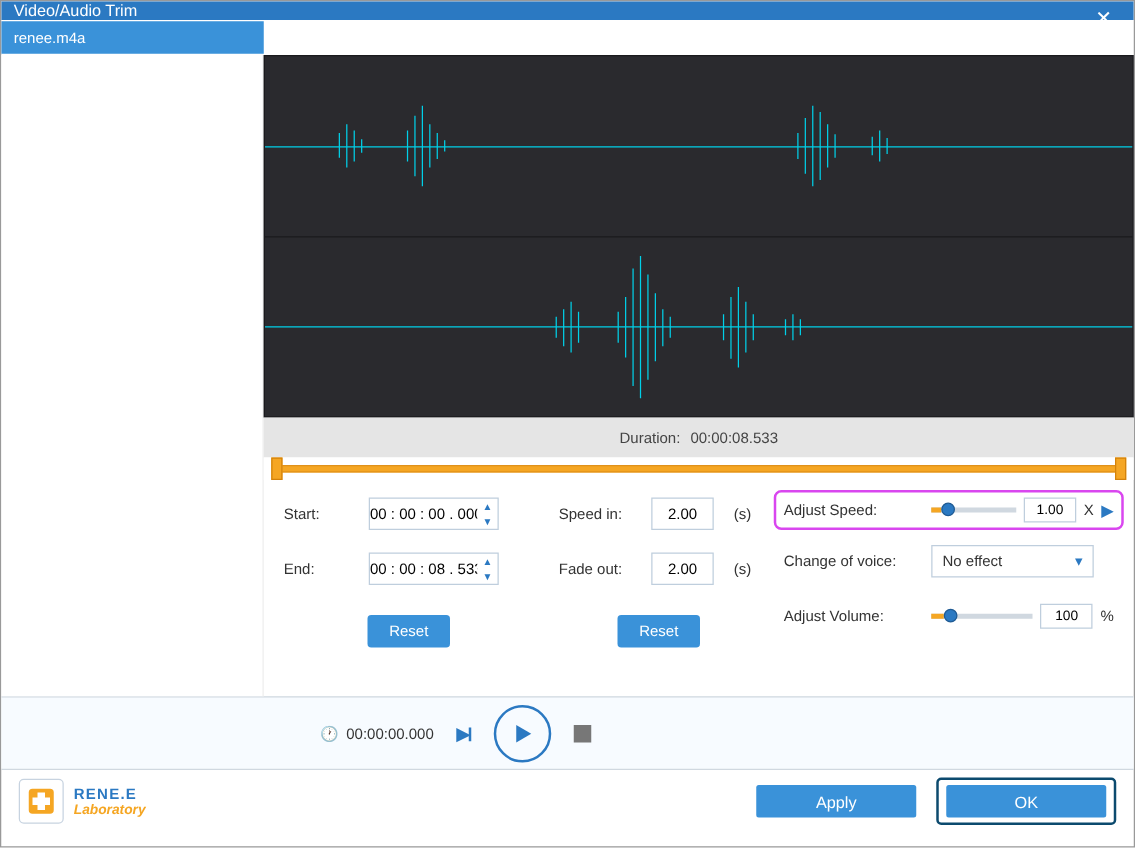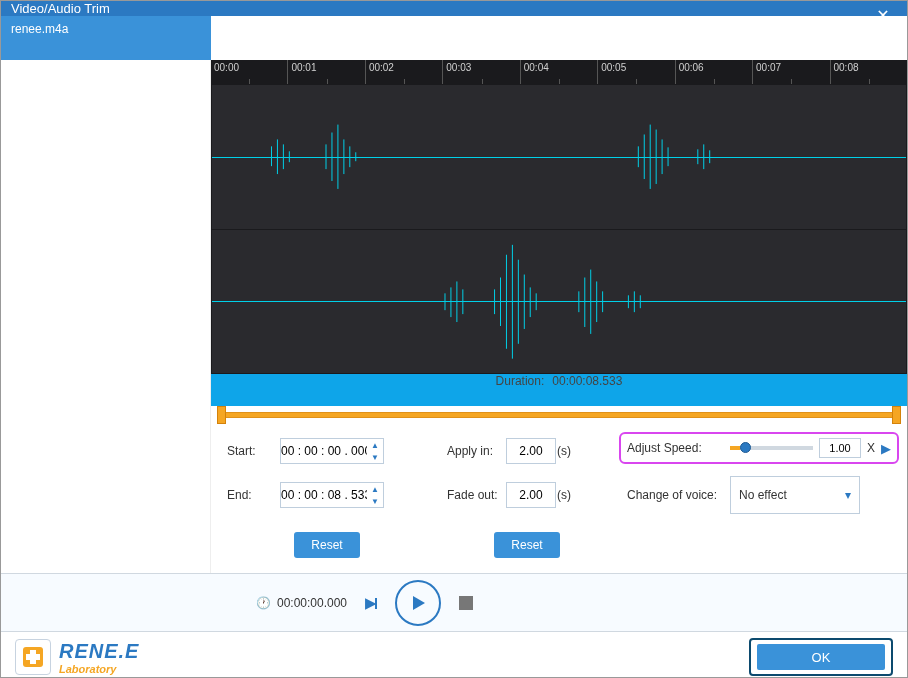--- a/index.html
+++ b/index.html
@@ -1,81 +1,81 @@
 <!DOCTYPE html>
 <html><head>
 <meta charset="utf-8">
 <style>
 * { box-sizing: border-box; margin: 0; padding: 0; font-family: "Segoe UI", Tahoma, sans-serif; }
 body { background: #fff; width: 908px; height: 678px; overflow: hidden; border: 1px solid #999; }
 .titlebar { height: 15px; background: #2b79c2; color: #fff; display: flex; align-items: flex-start; padding: 0 10px; font-size: 13px; }
 .titlebar .title { flex: 1; }
 .titlebar .close { width: 28px; height: 28px; display: flex; align-items: center; justify-content: center; cursor: pointer; font-size: 16px; }
-.filebar { height: 44px; display: flex; }
+.filebar { height: 28px; display: flex; align-items: center; }
 .filebar .filetab { width: 210px; background: #3a92d9; color: #fff; font-size: 12px; padding: 6px 10px; }
 .filebar .right { flex: 1; background: #fff; }
 .main { display: flex; height: 513px; }
 .sidebar { width: 210px; background: #fff; border-right: 1px solid #eee; }
 .workarea { flex: 1; display: flex; flex-direction: column; }
 
 .ruler { height: 24px; background: #1a1a1d; display: flex; color: #d0d0d0; font-size: 10px; position: relative; }
 .ruler .tick { flex: 1; border-left: 1px solid #555; padding-left: 3px; padding-top: 2px; position: relative; }
 .ruler .tick:first-child { border-left: none; }
 .ruler .tick:after { content:""; position:absolute; bottom:0; left:50%; width:1px; height:5px; background:#555; }
 
 .waveblock { height: 290px; background: #2a2a2e; display: flex; flex-direction: column; border: 1px solid #1a1a1d; }
 .waveblock .channel { flex: 1; position: relative; border-bottom: 1px solid #1a1a1d; overflow: hidden; }
 .waveblock .channel:last-child { border-bottom: none; }
 .mid { position: absolute; left: 0; right: 0; top: 50%; height: 1px; background: #00d0e8; }
 .wave svg { position:absolute; left:0; top:0; width:100%; height:100%; }
 
-.durationbar { height: 32px; display:flex; justify-content:center; font-size:12px; gap:8px; color:#444; background:#0ea5e9; }
+.durationbar { height: 32px; display:flex; align-items:center; justify-content:center; font-size:12px; gap:8px; color:#444; background:#e5e5e5; }
 
 .trimbar { height: 18px; position: relative; background:#fff; padding:0 6px; }
 .trimbar .track { position:absolute; left:10px; right:10px; top:6px; height:6px; background:#f5a623; border:1px solid #e0911a; }
 .trimbar .handle { position:absolute; top:0; width:9px; height:18px; background:#f5a623; border:1px solid #d4820a; }
 
 .controls { flex:1; padding: 14px 16px 10px 16px; display:flex; gap: 20px; }
 .col { display:flex; flex-direction:column; gap: 18px; font-size:12px; color:#333; }
 .col.c1 { width: 200px; }
 .col.c2 { width: 160px; }
 .col.c3 { flex:1; }
-.row { display:flex; align-items:center; gap: 1px; min-height: 26px; }
+.row { display:flex; align-items:center; gap: 16px; min-height: 26px; }
 .lbl { width: 52px; }
 .c2 .lbl { width: 58px; }
 .c3 .lbl { width: 102px; }
 .spin { display:flex; align-items:center; border:1px solid #bfcedd; height:26px; background:#fff; }
 .spin input { border:none; width: 86px; text-align:center; font-size:12px; outline:none; }
 .spin .arrows { width:16px; height:24px; display:flex; flex-direction:column; }
 .spin .arrows span { flex:1; display:flex; align-items:center; justify-content:center; font-size:8px; color:#2b79c2; cursor:pointer; }
 .smallin { width:50px; height:26px; border:1px solid #bfcedd; text-align:center; font-size:12px; }
 .numbox { width:42px; height:20px; border:1px solid #bfcedd; text-align:center; font-size:11px; }
 .btn-reset { width:66px; height:26px; background:#3a92d9; color:#fff; border:none; border-radius:3px; font-size:12px; cursor:pointer; }
 .slider-wrap { display:flex; align-items:center; gap:6px; flex:1; }
 .slider { flex:1; height:4px; background:#d0d8e0; position:relative; }
 .slider .fill { position:absolute; left:0; top:0; bottom:0; width:12%; background:#f5a623; }
 .slider .thumb { position:absolute; top:-4px; width:11px; height:11px; border-radius:50%; background:#2b79c2; border:1px solid #1e5a93; }
 .playicon { color:#2b79c2; font-size:13px; }
 .redbox { border:2px solid #d946ef; border-radius:6px; padding:4px 6px; margin:-6px -8px;}
-.select { height:38px; border:1px solid #bfcedd; width:130px; display:flex; align-items:center; padding:0 8px; justify-content:space-between; font-size:12px; color:#333; cursor:pointer; }
+.select { height:26px; border:1px solid #bfcedd; width:130px; display:flex; align-items:center; padding:0 8px; justify-content:space-between; font-size:12px; color:#333; cursor:pointer; }
 .select .chev { color:#2b79c2; }
 
 .playerbar { height: 58px; border-top:1px solid #d0d8e0; display:flex; align-items:center; gap: 18px; padding: 0 0 0 255px; background:#f7fbff; }
 .clocktxt { font-size:12px; color:#333; display:flex; align-items:center; gap:6px; }
 .circbtn { width:46px; height:46px; border:2px solid #2b79c2; border-radius:50%; display:flex; align-items:center; justify-content:center; cursor:pointer; }
 .circbtn svg { display:block; }
 .stopbtn { width:14px; height:14px; background:#777; }
 .stepicon { color:#2b79c2; font-size:15px; }
 
 .footer { height: 51px; display:flex; align-items:center; padding: 0 14px; gap:16px; border-top:1px solid #d0d8e0; }
 .logo { display:flex; align-items:center; gap:8px; }
 .logoimg { width:36px; height:36px; background:#fff; border:1px solid #c7d3e0; border-radius:4px; display:flex; align-items:center; justify-content:center; }
 .logoimg svg { display:block; }
 .logotext { font-family: Georgia, serif; }
-.logotext .l1 { color:#2b79c2; font-weight:bold; font-style:italic; font-size:20px; letter-spacing:1px; }
+.logotext .l1 { color:#2b79c2; font-weight:bold; font-size:12px; letter-spacing:1px; }
 .logotext .l2 { color:#f5a623; font-style:italic; font-size:11px;font-weight:bold; }
 .footer .spacer { flex:1; }
 .footbtn { width:128px; height:26px; background:#3a92d9; color:#fff; border:none; border-radius:2px; font-size:13px; cursor:pointer; }
 .okwrap { border:2px solid #0c4a6e; border-radius:4px; padding:4px 6px; }
 </style>
 </head>
 <body>
 
 <div class="titlebar">
   <div class="title">Video/Audio Trim</div>
@@ -84,31 +84,20 @@
 
 <div class="filebar">
   <div class="filetab">renee.m4a</div>
   <div class="right"></div>
 </div>
 
 <div class="main">
   <div class="sidebar"></div>
   <div class="workarea">
 
-    <div class="ruler">
-      <div class="tick">00:00</div>
-      <div class="tick">00:01</div>
-      <div class="tick">00:02</div>
-      <div class="tick">00:03</div>
-      <div class="tick">00:04</div>
-      <div class="tick">00:05</div>
-      <div class="tick">00:06</div>
-      <div class="tick">00:07</div>
-      <div class="tick">00:08</div>
-    </div>
 
     <div class="waveblock">
       <div class="channel wave">
         <div class="mid"></div>
         <svg viewBox="0 0 700 145" preserveAspectRatio="none">
           <g stroke="#00d0e8" stroke-width="1">
             <line x1="60" y1="62" x2="60" y2="82"></line>
               <line x1="66" y1="55" x2="66" y2="90"></line>
               <line x1="72" y1="60" x2="72" y2="85"></line>
               <line x1="78" y1="67" x2="78" y2="78"></line>
@@ -192,21 +181,21 @@
               </div>
           </div>
         </div>
         <div class="row" style="justify-content:center; margin-top:6px;">
           <button class="btn-reset">Reset</button>
         </div>
       </div>
 
       <div class="col c2">
         <div class="row">
-          <span class="lbl">Apply in:</span>
+          <span class="lbl">Speed in:</span>
           <input class="smallin" value="2.00" style="">
           <span>(s)</span>
         </div>
         <div class="row">
           <span class="lbl">Fade out:</span>
           <input class="smallin" value="2.00" style="">
           <span>(s)</span>
         </div>
         <div class="row" style="justify-content:center; margin-top:6px;">
           <button class="btn-reset">Reset</button>
@@ -226,20 +215,31 @@
             <span class="playicon">▶</span>
           </div>
         </div>
         <div class="row">
           <span class="lbl">Change of voice:</span>
           <div class="select">
             <span>No effect</span>
             <span class="chev">▾</span>
           </div>
         </div>
+        <div class="row">
+          <span class="lbl">Adjust Volume:</span>
+          <div class="slider-wrap">
+            <div class="slider">
+              <div class="fill" style="width:12%"></div>
+              <div class="thumb" style="left:12%"></div>
+            </div>
+            <input class="numbox" value="100" style="">
+            <span>%</span>
+          </div>
+        </div>
       </div>
     </div>
 
   </div>
 </div>
 
 <div class="playerbar">
   <div class="clocktxt">
     <span>🕐</span>
     <span>00:00:00.000</span>
@@ -263,16 +263,17 @@
           <rect x="9" y="5" width="6" height="14" fill="#fff"></rect>
           <rect x="5" y="9" width="14" height="6" fill="#fff"></rect>
         </svg>
     </div>
     <div class="logotext">
       <div class="l1">RENE.E</div>
       <div class="l2">Laboratory</div>
     </div>
   </div>
   <div class="spacer"></div>
+  <button class="footbtn">Apply</button>
   <div class="okwrap">
     <button class="footbtn">OK</button>
   </div>
 </div>
 
 </body></html>

